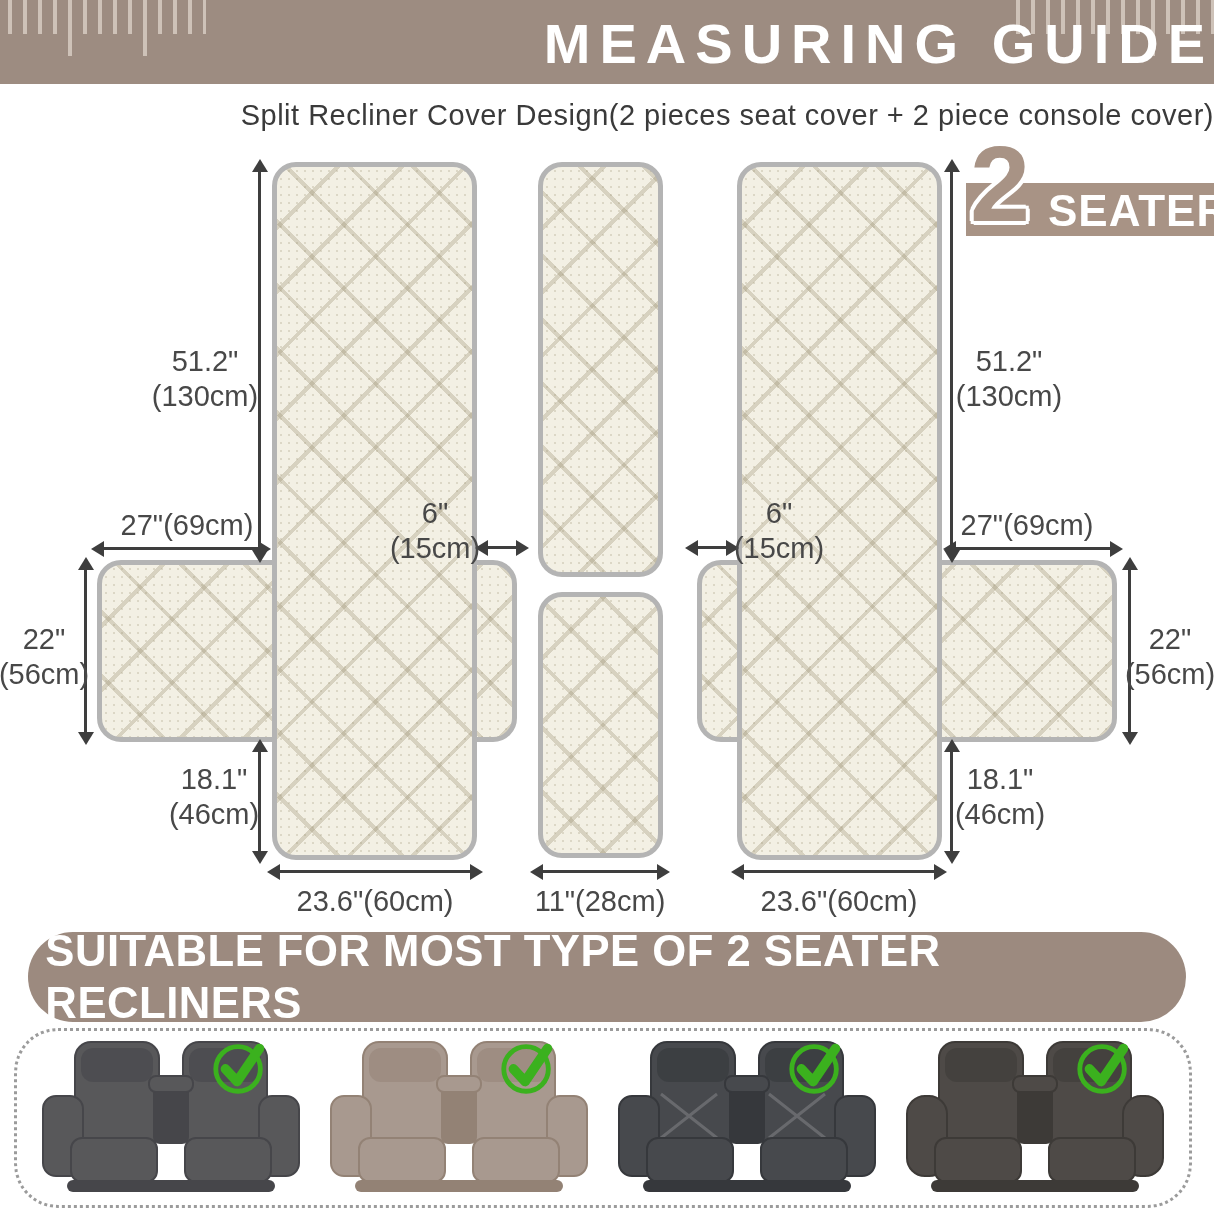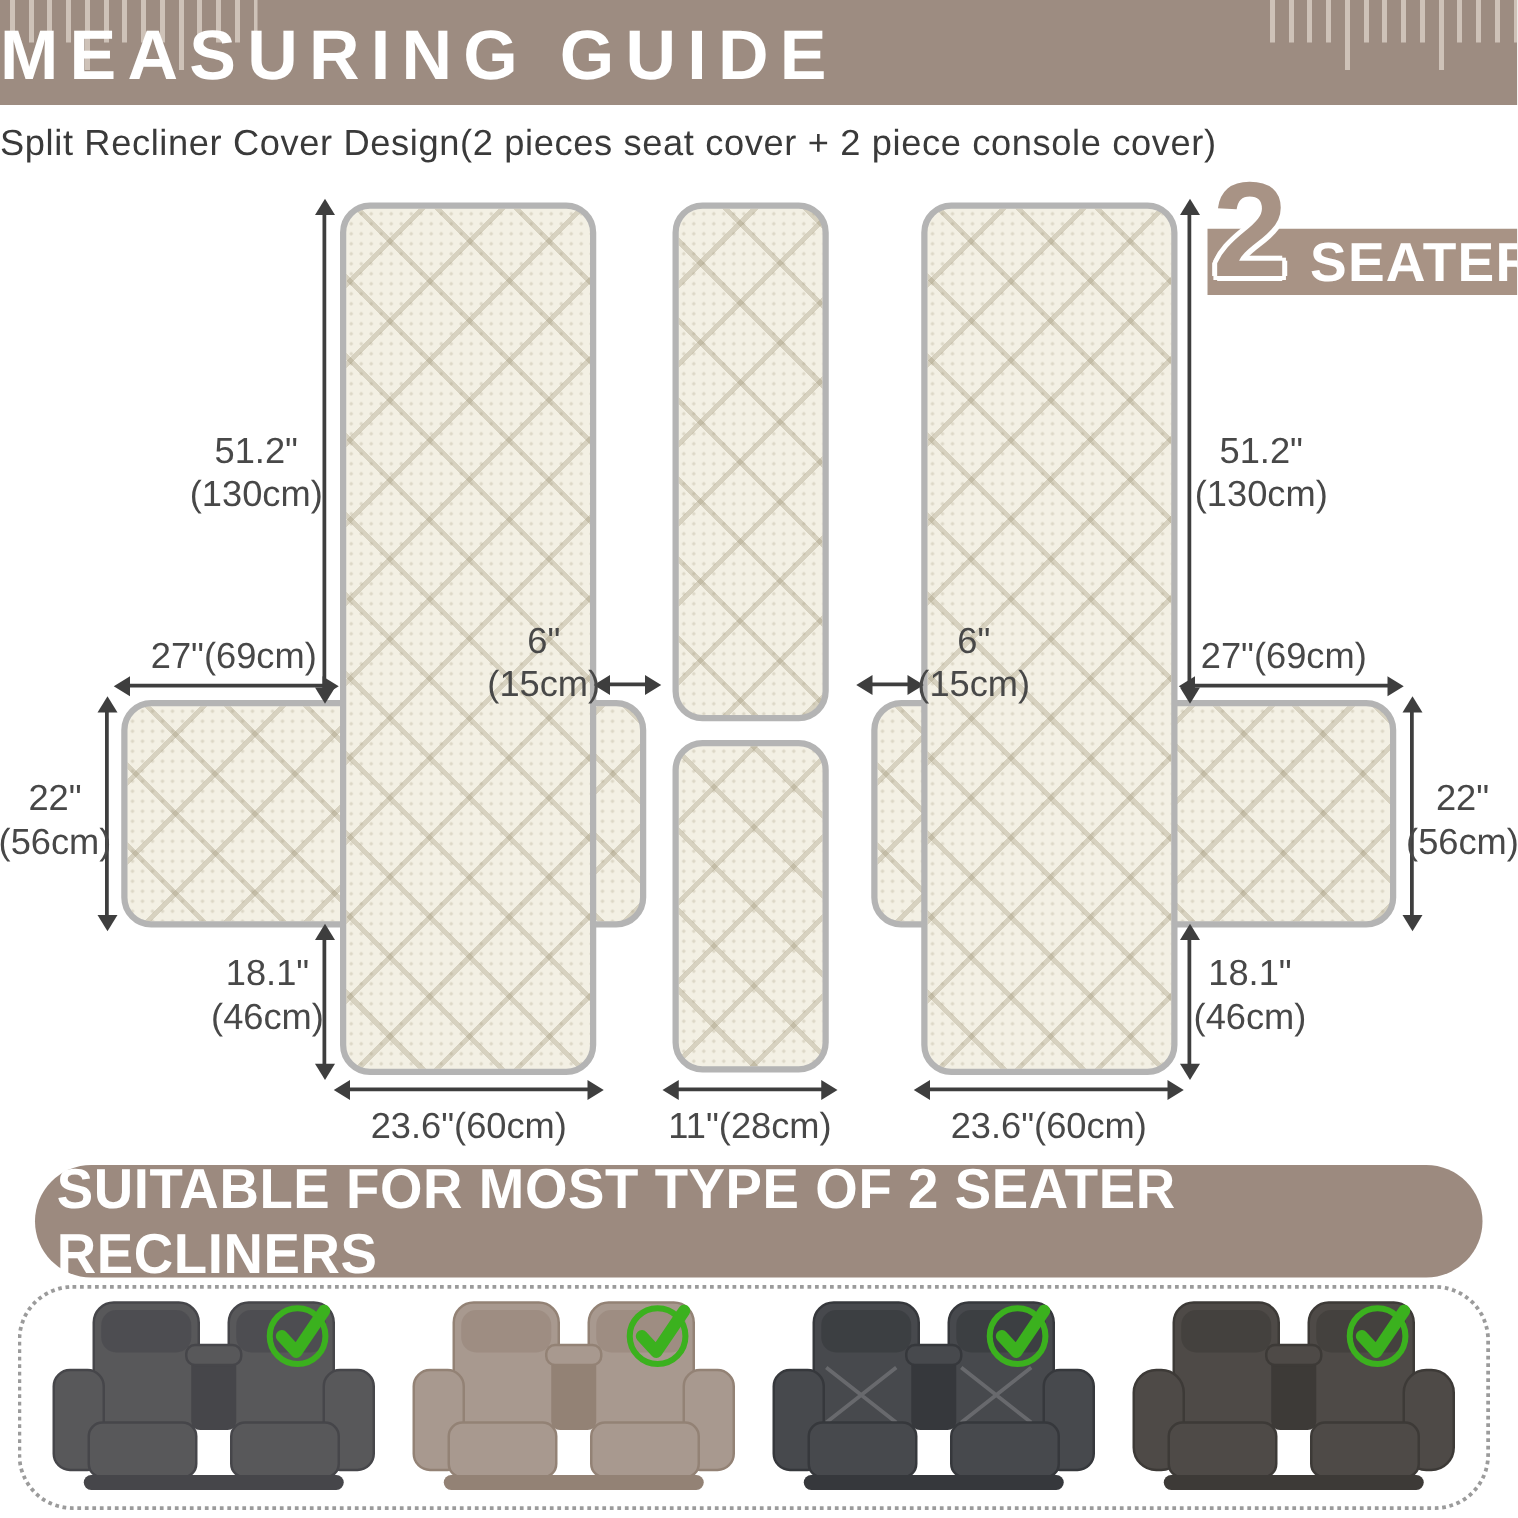--- a/index.html
+++ b/index.html
@@ -5,34 +5,34 @@
   html,body{margin:0;padding:0;background:#fff;}
   #stage{
     position:relative;width:1214px;height:1214px;margin:0 auto;
     background:#fff;overflow:hidden;
     font-family:"Liberation Sans",sans-serif;
   }
   
   .header{position:absolute;left:0;top:0;width:1214px;height:84px;background:#9d8c81;}
   .header-title{
     position:absolute;left:0;top:0;width:100%;height:84px;line-height:88px;
-    text-align:left;color:#fff;font-size:56px;font-weight:800;letter-spacing:9px;
+    text-align:right;color:#fff;font-size:56px;font-weight:800;letter-spacing:9px;
   }
   .ruler{
     position:absolute;top:0;height:56px;width:198px;
     background-image:
       repeating-linear-gradient(90deg,#cec2b8 0 4px,transparent 4px 15px),
       repeating-linear-gradient(90deg,transparent 0 60px,#cec2b8 60px 64px,transparent 64px 75px);
     background-size:100% 34px,100% 56px;
     background-repeat:no-repeat,no-repeat;
   }
   .ruler.rl{left:8px;}
   .ruler.rr{right:0;}
   .subtitle{
-    position:absolute;left:0;top:99px;width:100%;text-align:left;
+    position:absolute;left:0;top:99px;width:100%;text-align:right;
     font-size:29px;color:#3a3a3a;letter-spacing:0.5px;
   }
   
   .piece{
     position:absolute;box-sizing:border-box;
     background-color:#f3f0e4;
     background-image:
       radial-gradient(circle,rgba(154,143,112,.26) 1.1px,transparent 1.5px),
       repeating-linear-gradient(45deg,transparent 0 41px,rgba(150,139,108,.30) 41px 45px),
       repeating-linear-gradient(135deg,transparent 0 41px,rgba(150,139,108,.30) 41px 45px);

